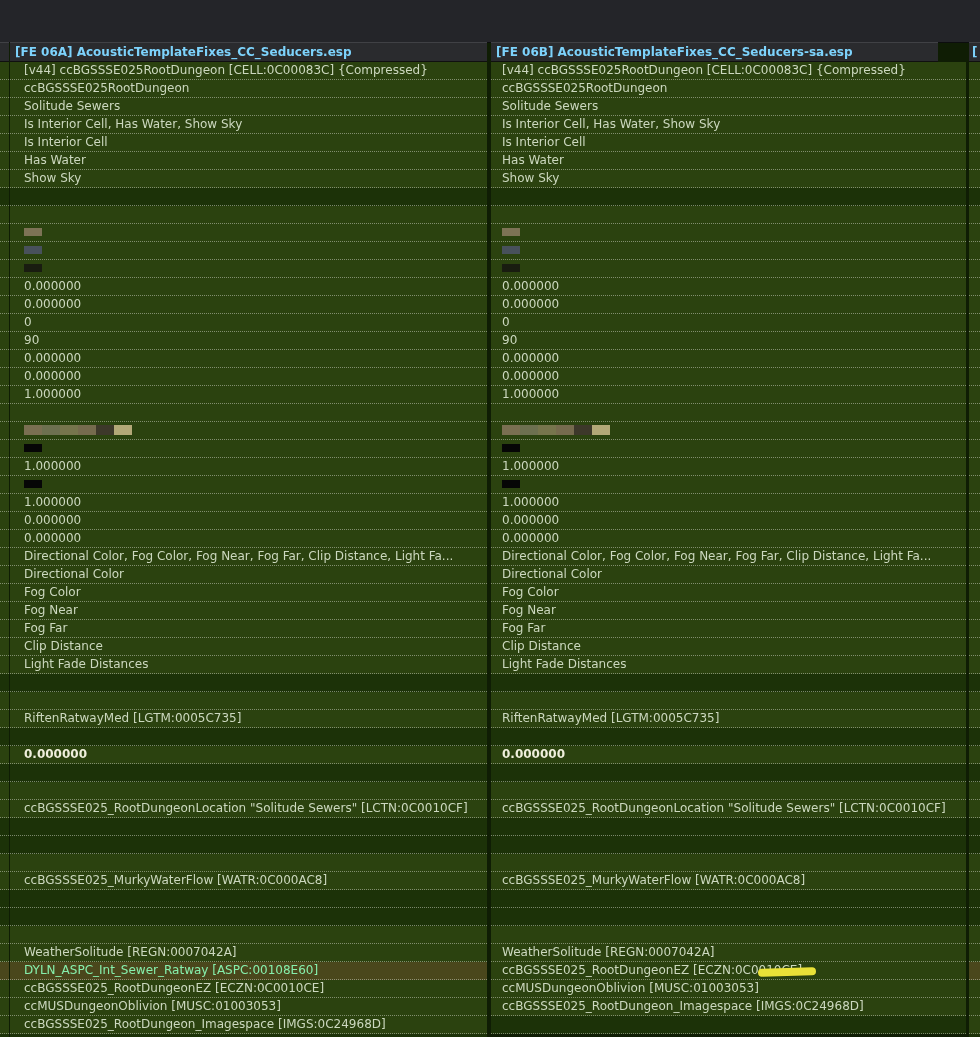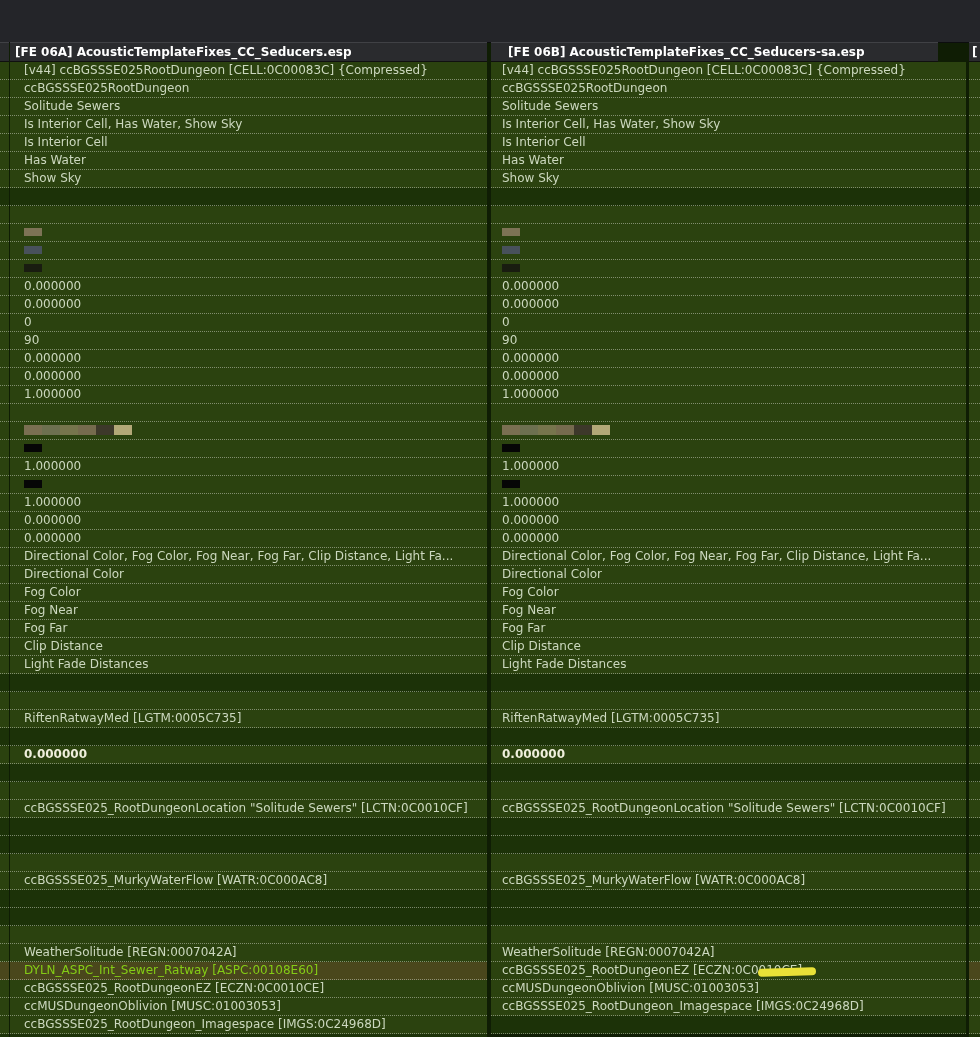--- a/index.html
+++ b/index.html
@@ -5,42 +5,42 @@
   html,body{margin:0;padding:0;background:#0f1d04;}
   #app{position:relative;width:980px;height:1037px;overflow:hidden;
        font-family:"DejaVu Sans","Liberation Sans",sans-serif;font-size:12px;
        background:#0f1d04;}
   
   .topbar{position:absolute;left:0;top:0;width:980px;height:42px;background:#242529;
           border-bottom:1px solid #0c0d0e;}
   
   .hdr{position:absolute;top:42px;height:20px;background:#2a2b2e;
        border-top:1px solid #404145;border-bottom:1px solid #101010;
-       color:#ffffff;font-weight:bold;line-height:19px;white-space:nowrap;
+       color:#7dd3fc;font-weight:bold;line-height:19px;white-space:nowrap;
        overflow:hidden;box-sizing:border-box;}
   .hdr.c1{left:10px;width:477px;padding-left:5px;}
-  .hdr.c2{left:491px;width:447px;padding-left:17px;}
+  .hdr.c2{left:491px;width:447px;padding-left:5px;}
   .hdr.c3{left:969px;width:11px;padding-left:3px;}
   .hdr.stub{left:0;width:9px;}
   
   .col{position:absolute;top:62px;height:990px;overflow:hidden;}
   .col.sliver{left:0;width:9px;}
   .col.c1{left:10px;width:477px;}
   .col.c2{left:491px;width:475px;}
   .col.c3{left:969px;width:11px;}
   .row{height:17px;border-bottom:1px dotted rgba(200,205,190,0.55);
        overflow:hidden;white-space:nowrap;box-sizing:content-box;
        line-height:17px;color:#ccd8bf;}
   .col.c1 .row{padding-left:14px;}
   .col.c2 .row{padding-left:11px;}
   .row.light{background:#2b420f;}
   .row.dark{background:#1c3208;}
   .row.highlight{background:#4a471c;}
   .cell-text{color:#ccd8bf;}
-  .cell-text.hl{color:#84cc16;}
+  .cell-text.hl{color:#86efac;}
   .cell-text.bold{color:#efefdc;font-weight:bold;}
   .swatch{display:inline-block;width:18px;height:8px;vertical-align:middle;
           margin-top:-2px;}
   .gradient{display:inline-block;height:10px;vertical-align:middle;margin-top:-2px;
             font-size:0;}
   .gradient i{display:inline-block;width:18px;height:10px;}
   .marker{position:absolute;border-radius:5px;transform:rotate(-1.5deg);}
 </style>
 </head>
 <body>

